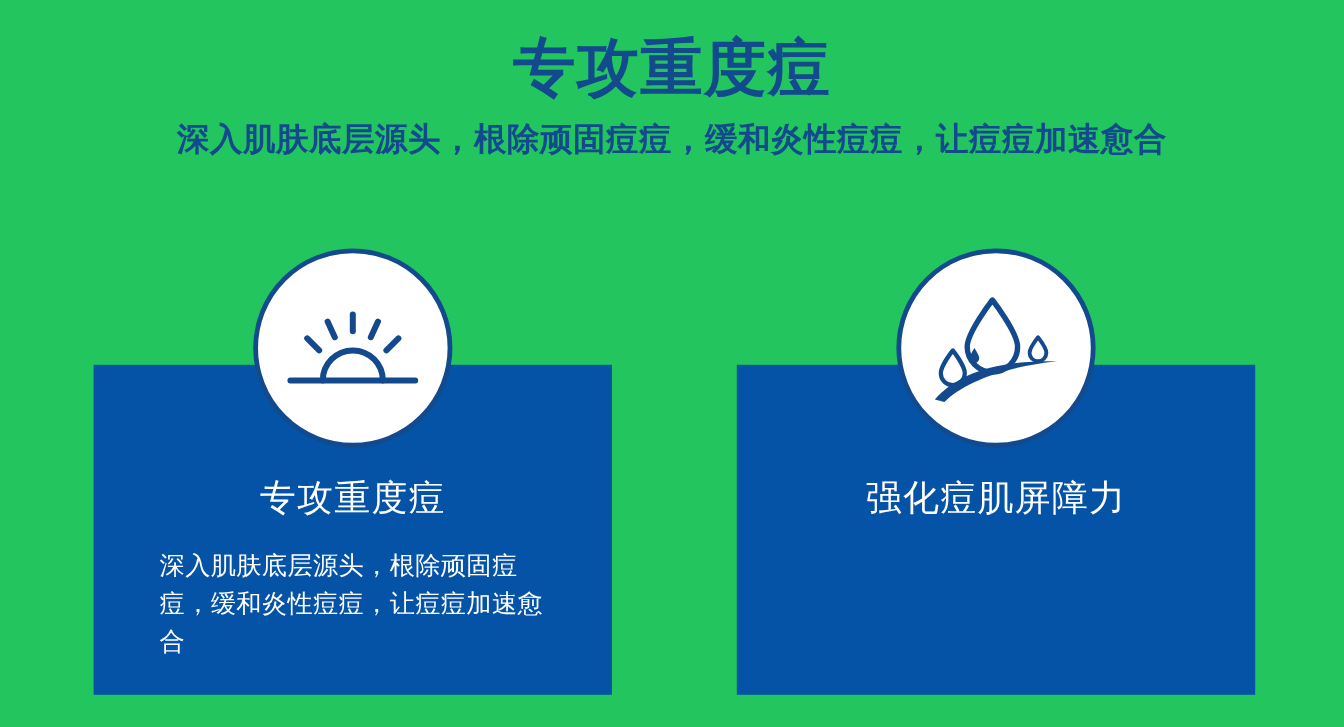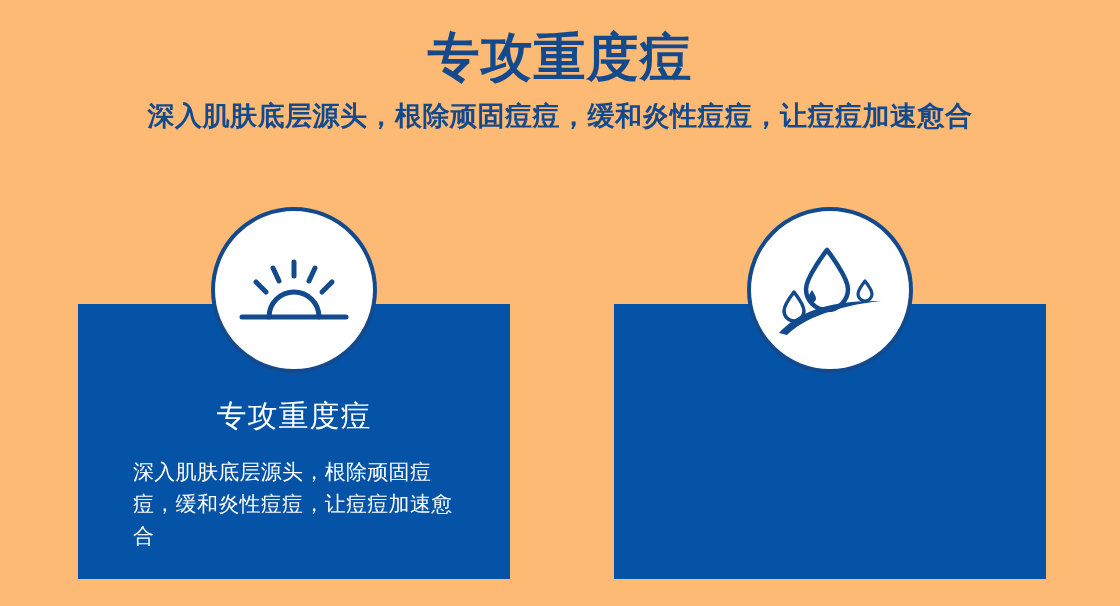--- a/index.html
+++ b/index.html
@@ -10,21 +10,21 @@
     width: 1120px;
     height: 606px;
     background: #ffffff;
     font-family: "Liberation Sans", "DejaVu Sans", sans-serif;
     overflow: hidden;
   }
   .page {
     position: relative;
     width: 1120px;
     height: 606px;
-    background: #fdba74;
+    background: #22c55e;
   }
 
   
   .header {
     position: absolute;
     left: 0;
     top: 0;
     width: 1120px;
     text-align: center;
   }
@@ -110,20 +110,21 @@
     <h1 class="main-title">专攻重度痘</h1>
     <p class="sub-title">深入肌肤底层源头，根除顽固痘痘，缓和炎性痘痘，让痘痘加速愈合</p>
   </div>
 
   <div class="card card-left">
     <div class="card-title">专攻重度痘</div>
     <div class="card-body">深入肌肤底层源头，根除顽固痘痘，缓和炎性痘痘，让痘痘加速愈合</div>
   </div>
 
   <div class="card card-right">
+    <div class="card-title">强化痘肌屏障力</div>
   </div>
 
   <div class="icon-circle icon-circle-left">
     <span>
       <svg class="icon-svg" width="110" height="80" viewBox="0 0 110 80" fill="none" stroke="#134a8e" stroke-width="5" stroke-linecap="round">
 
         <line x1="3" y1="67" x2="107" y2="67"></line>
 
         <path d="M30 67 A25 25 0 0 1 80 67"></path>
 

